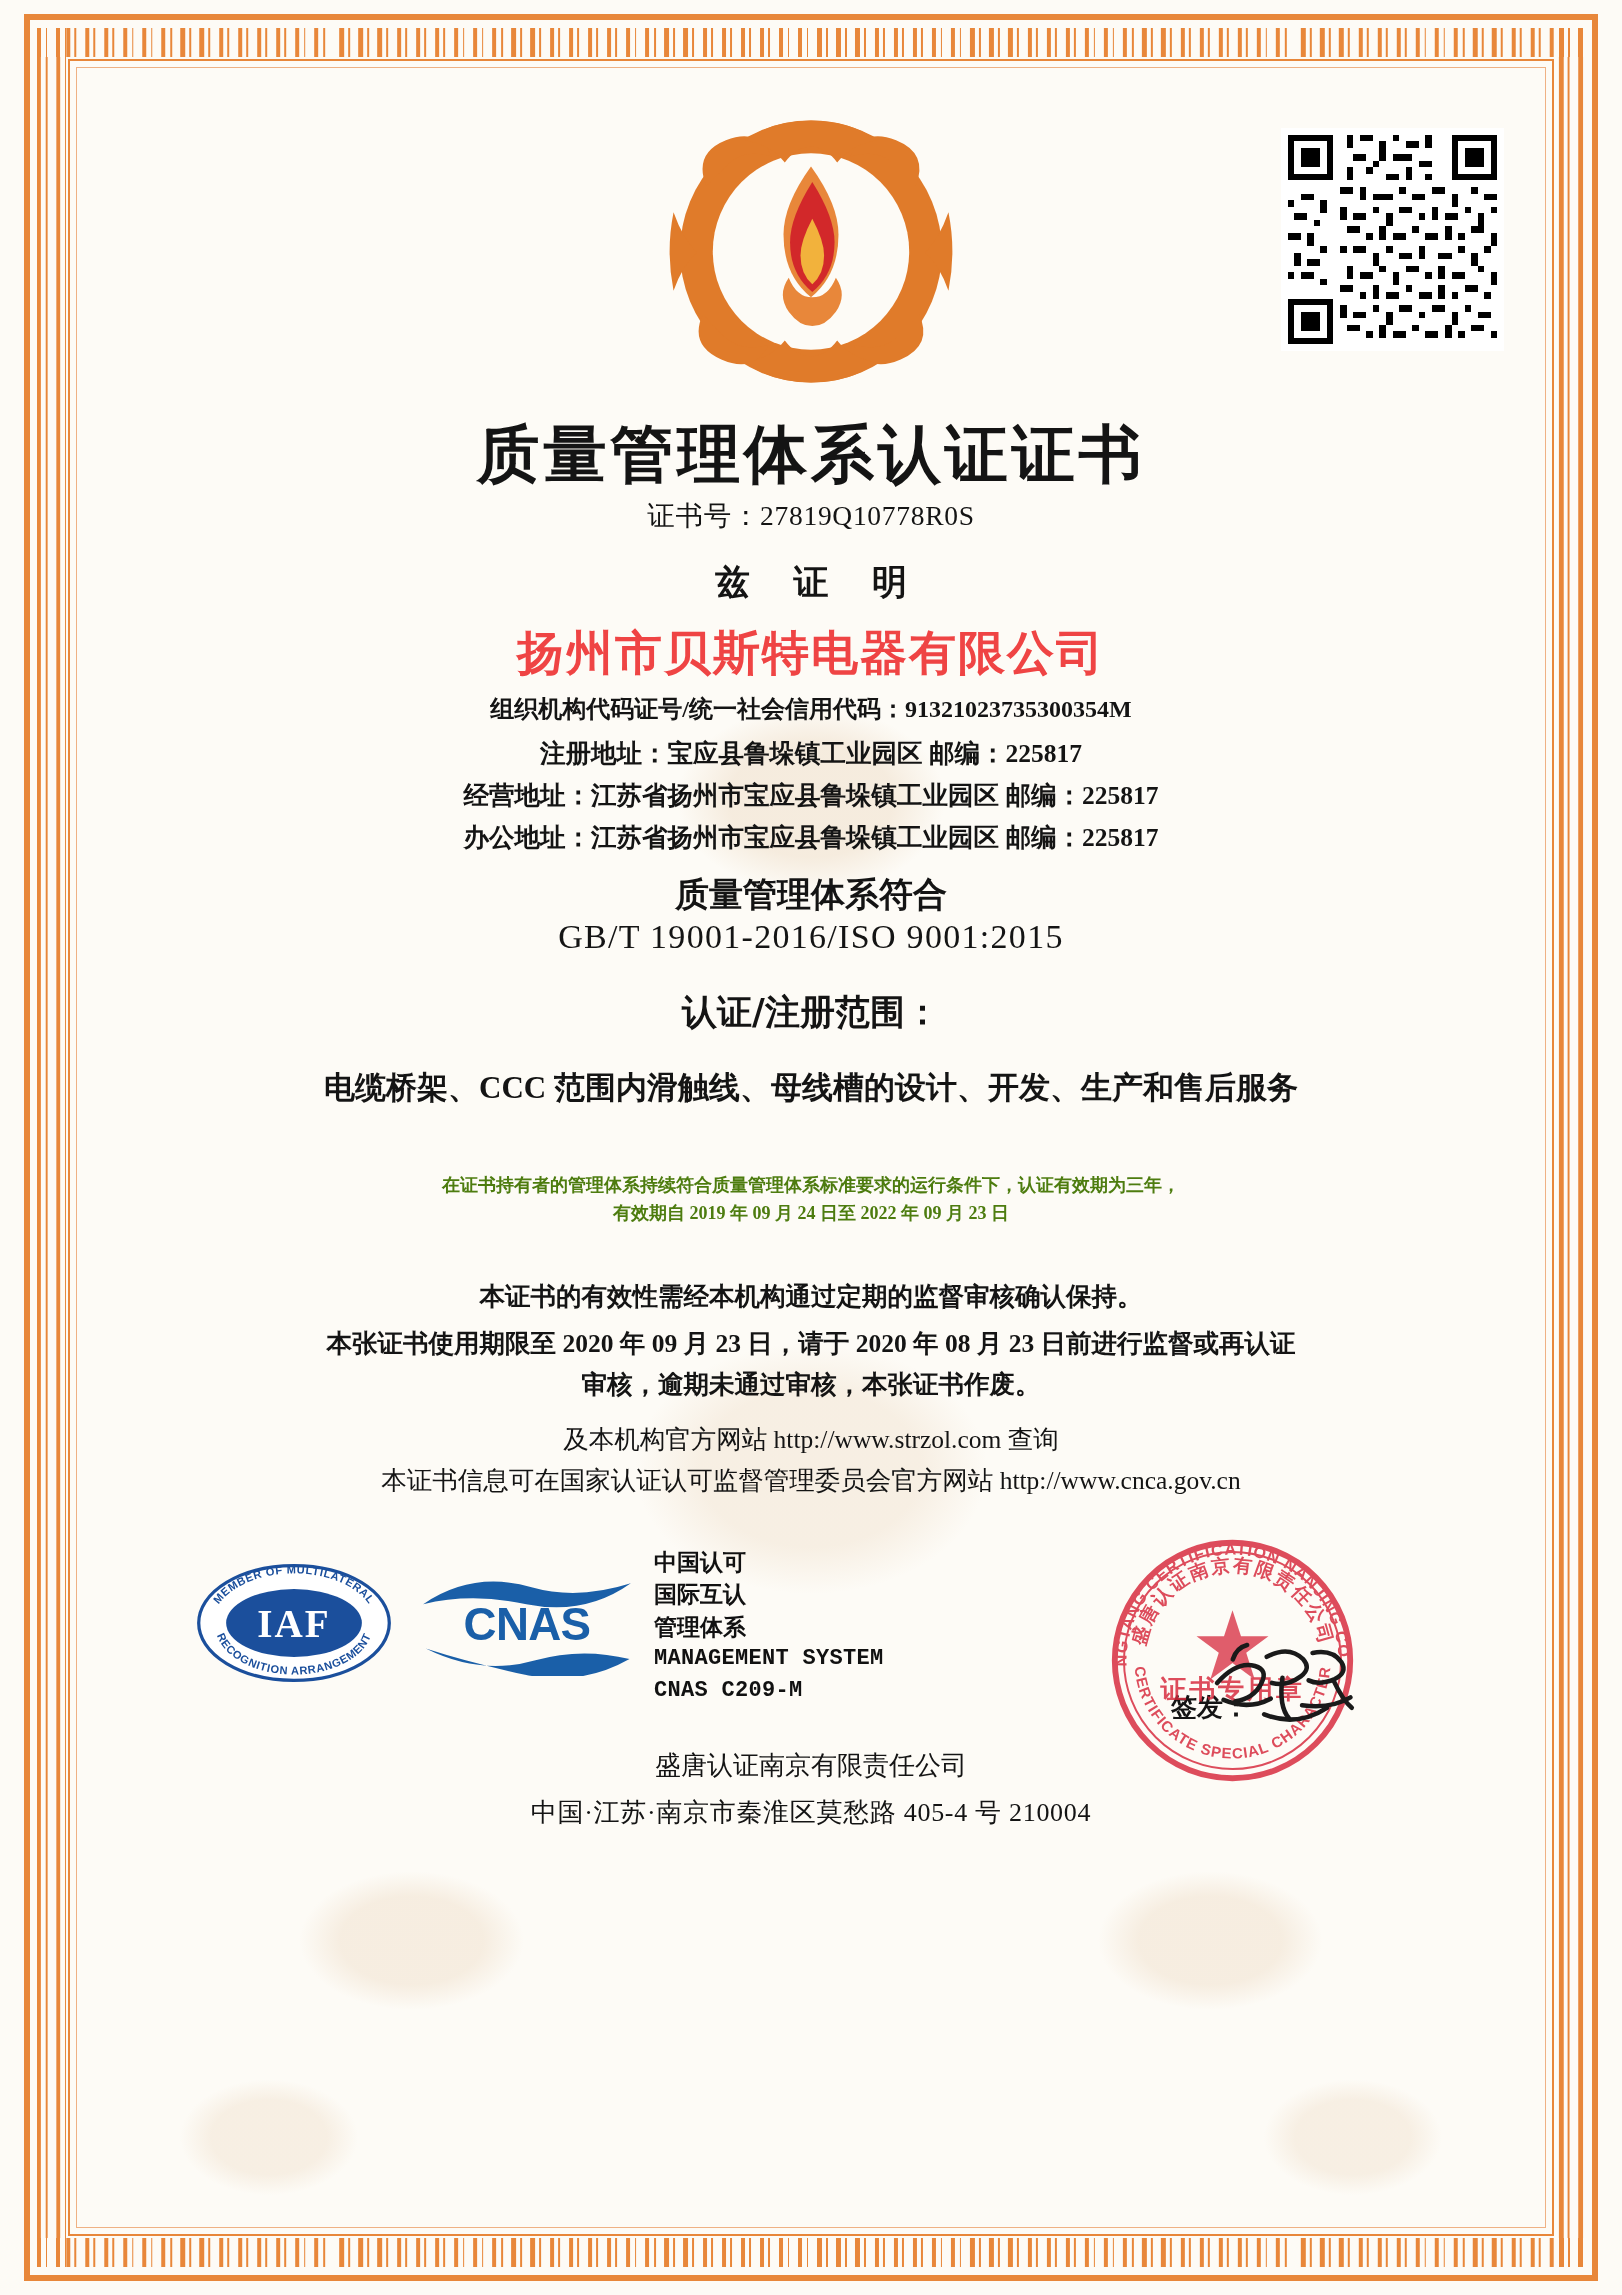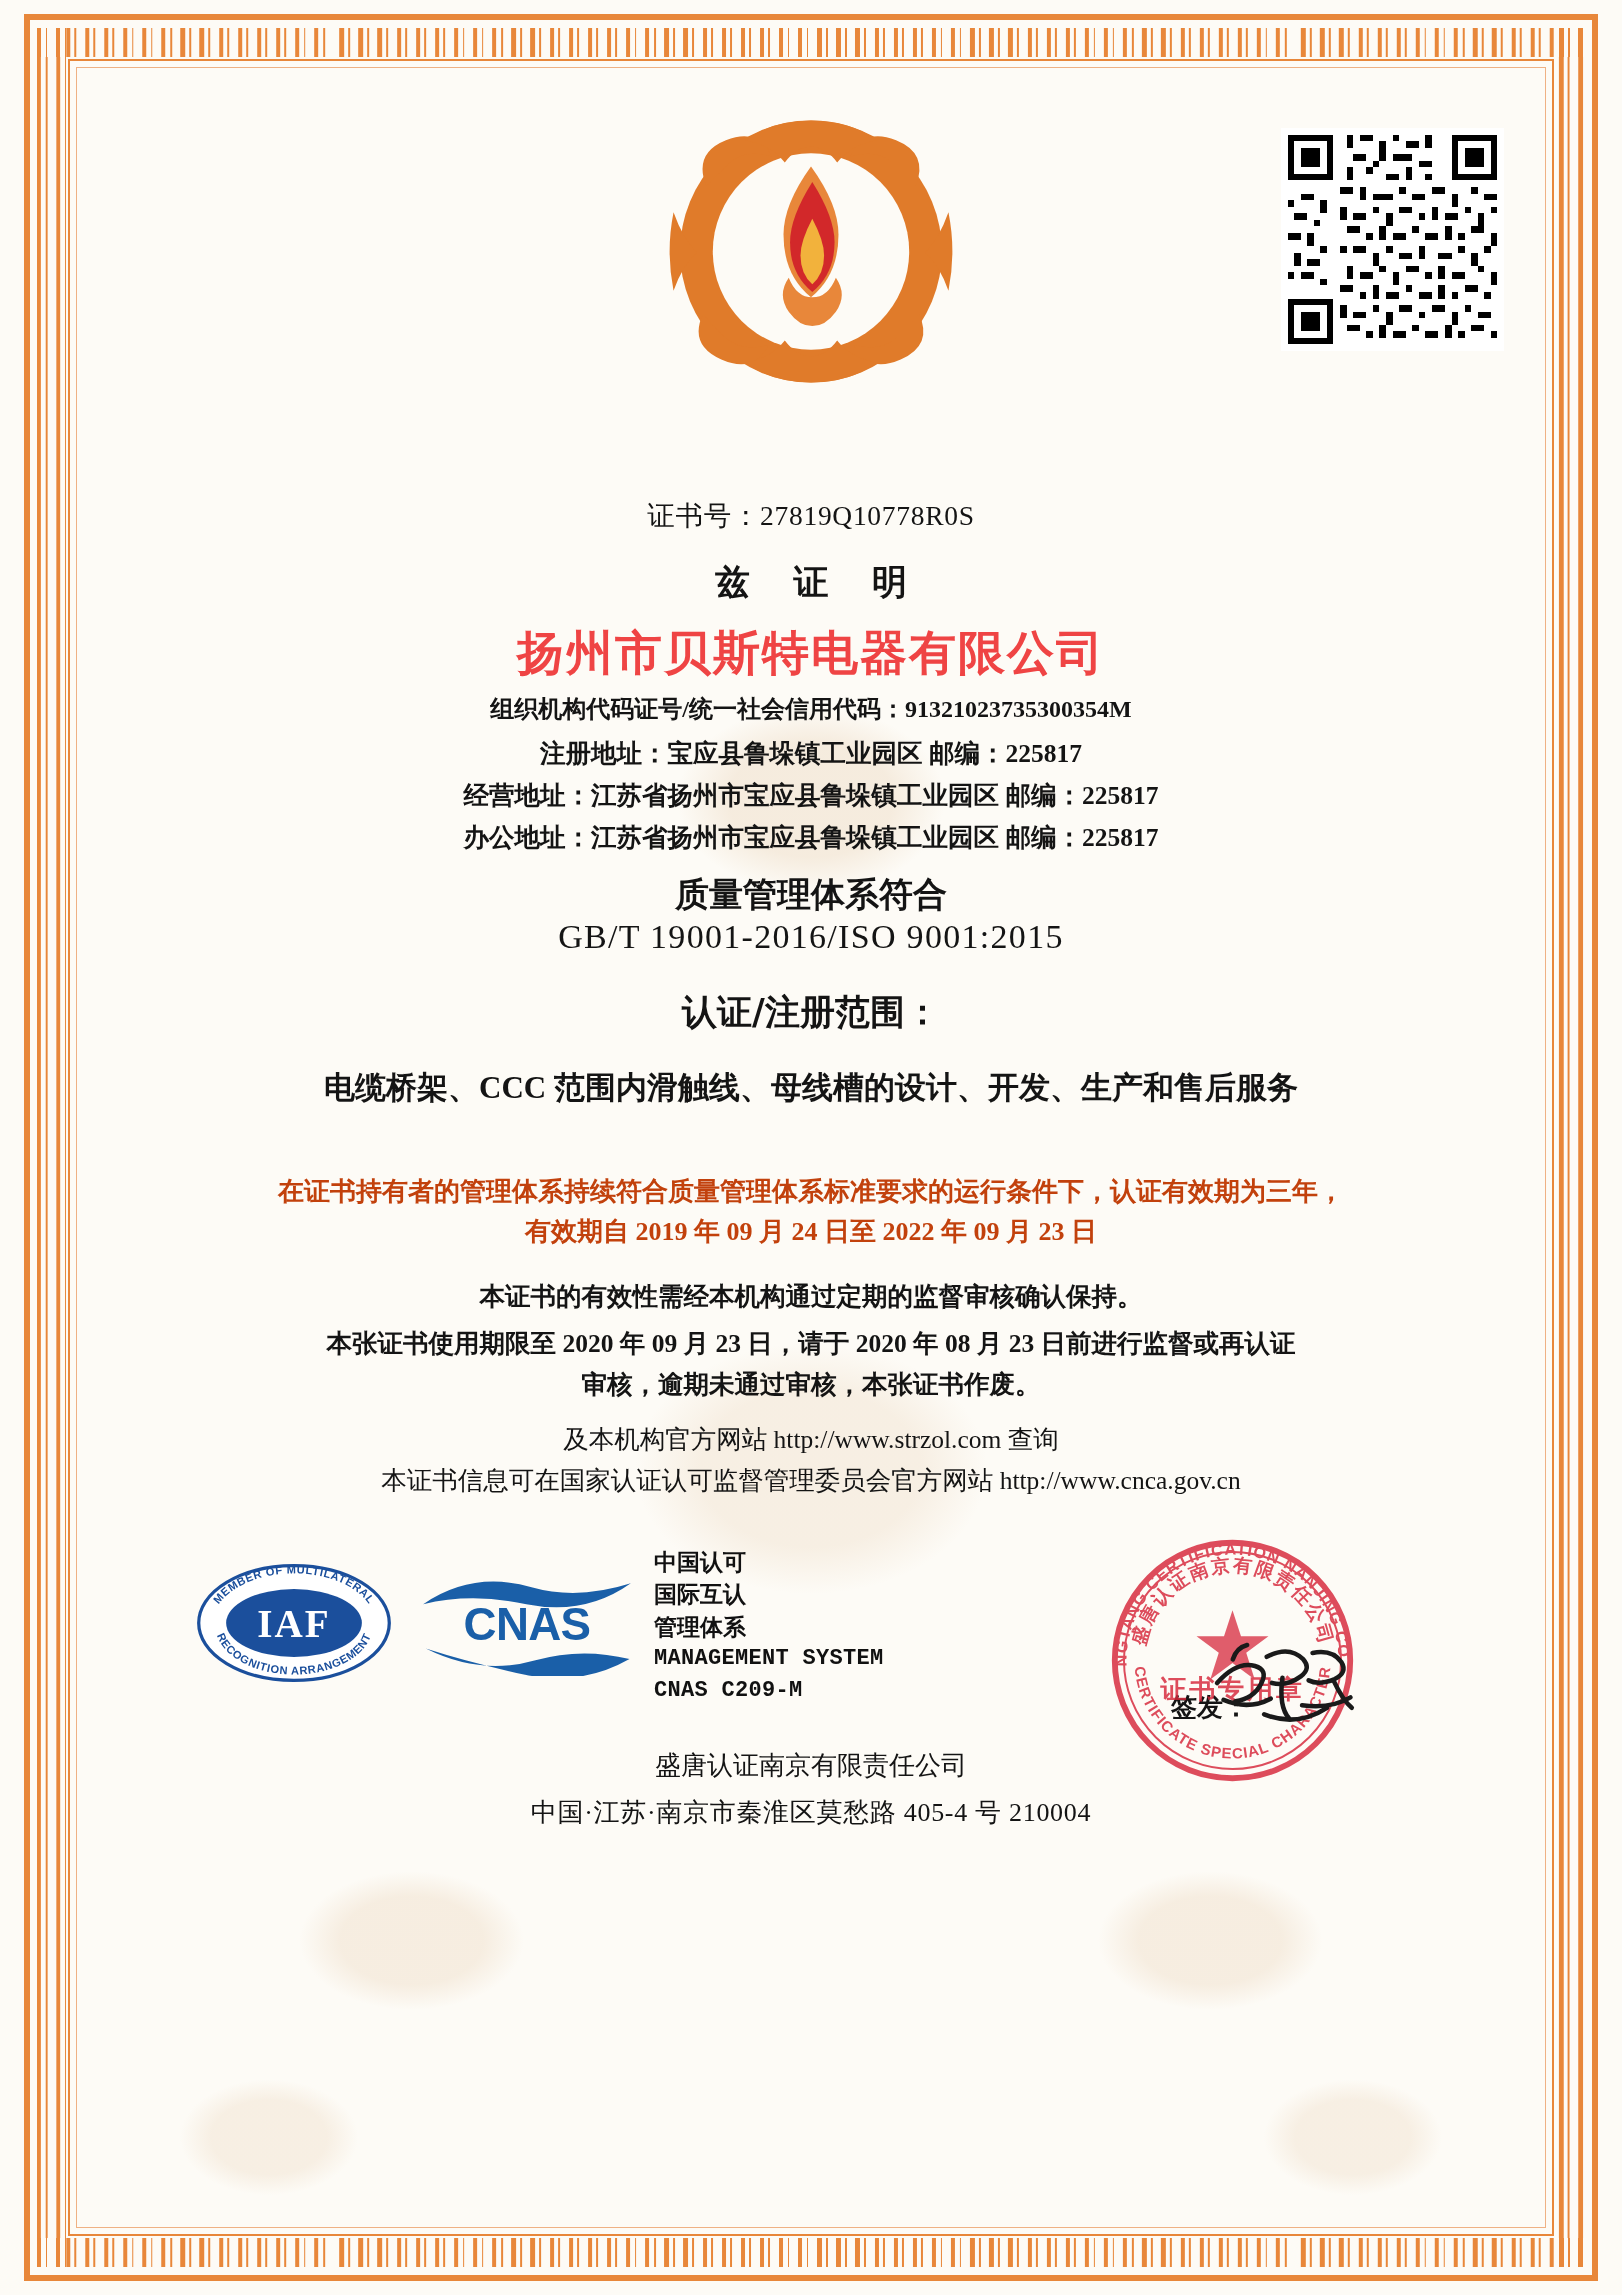--- a/index.html
+++ b/index.html
@@ -201,23 +201,23 @@
     font-weight: bold;
     font-size: 31px;
     color: #141414;
   }
 
   .valid-1 {
     position: absolute;
     top: 1100px;
     left: 6.5px; right: 6.5px;
     font-weight: bold;
-    font-size: 26px;
+    font-size: 18px;
     line-height: 1.55;
-    color: #c2410c;
+    color: #4d7c0f;
   }
   .note-1 {
     position: absolute;
     top: 1205px;
     left: 6.5px; right: 6.5px;
     font-weight: bold;
     font-size: 25.5px;
     line-height: 1.6;
     color: #141414;
   }
@@ -483,20 +483,21 @@
           <rect x="20" y="30" width="1" height="1"></rect>
             <rect x="22" y="31" width="2" height="1"></rect>
           <rect x="25" y="30" width="1" height="2"></rect>
             <rect x="27" y="31" width="1" height="1"></rect>
           <rect x="29" y="30" width="2" height="1"></rect>
             <rect x="32" y="31" width="1" height="1"></rect>
         </g>
       </svg>
     </div>
 
+    <div class="title-main">质量管理体系认证证书</div>
     <div class="cert-no">证书号：27819Q10778R0S</div>
     <div class="hereby">兹 证 明</div>
     <div class="company">扬州市贝斯特电器有限公司</div>
     <div class="code-line">组织机构代码证号/统一社会信用代码：91321023735300354M</div>
     <div class="addr addr1">注册地址：宝应县鲁垛镇工业园区  邮编：225817</div>
     <div class="addr addr2">经营地址：江苏省扬州市宝应县鲁垛镇工业园区  邮编：225817</div>
     <div class="addr addr3">办公地址：江苏省扬州市宝应县鲁垛镇工业园区  邮编：225817</div>
 
     <div class="std-title">质量管理体系符合</div>
     <div class="std-code">GB/T 19001-2016/ISO 9001:2015</div>

